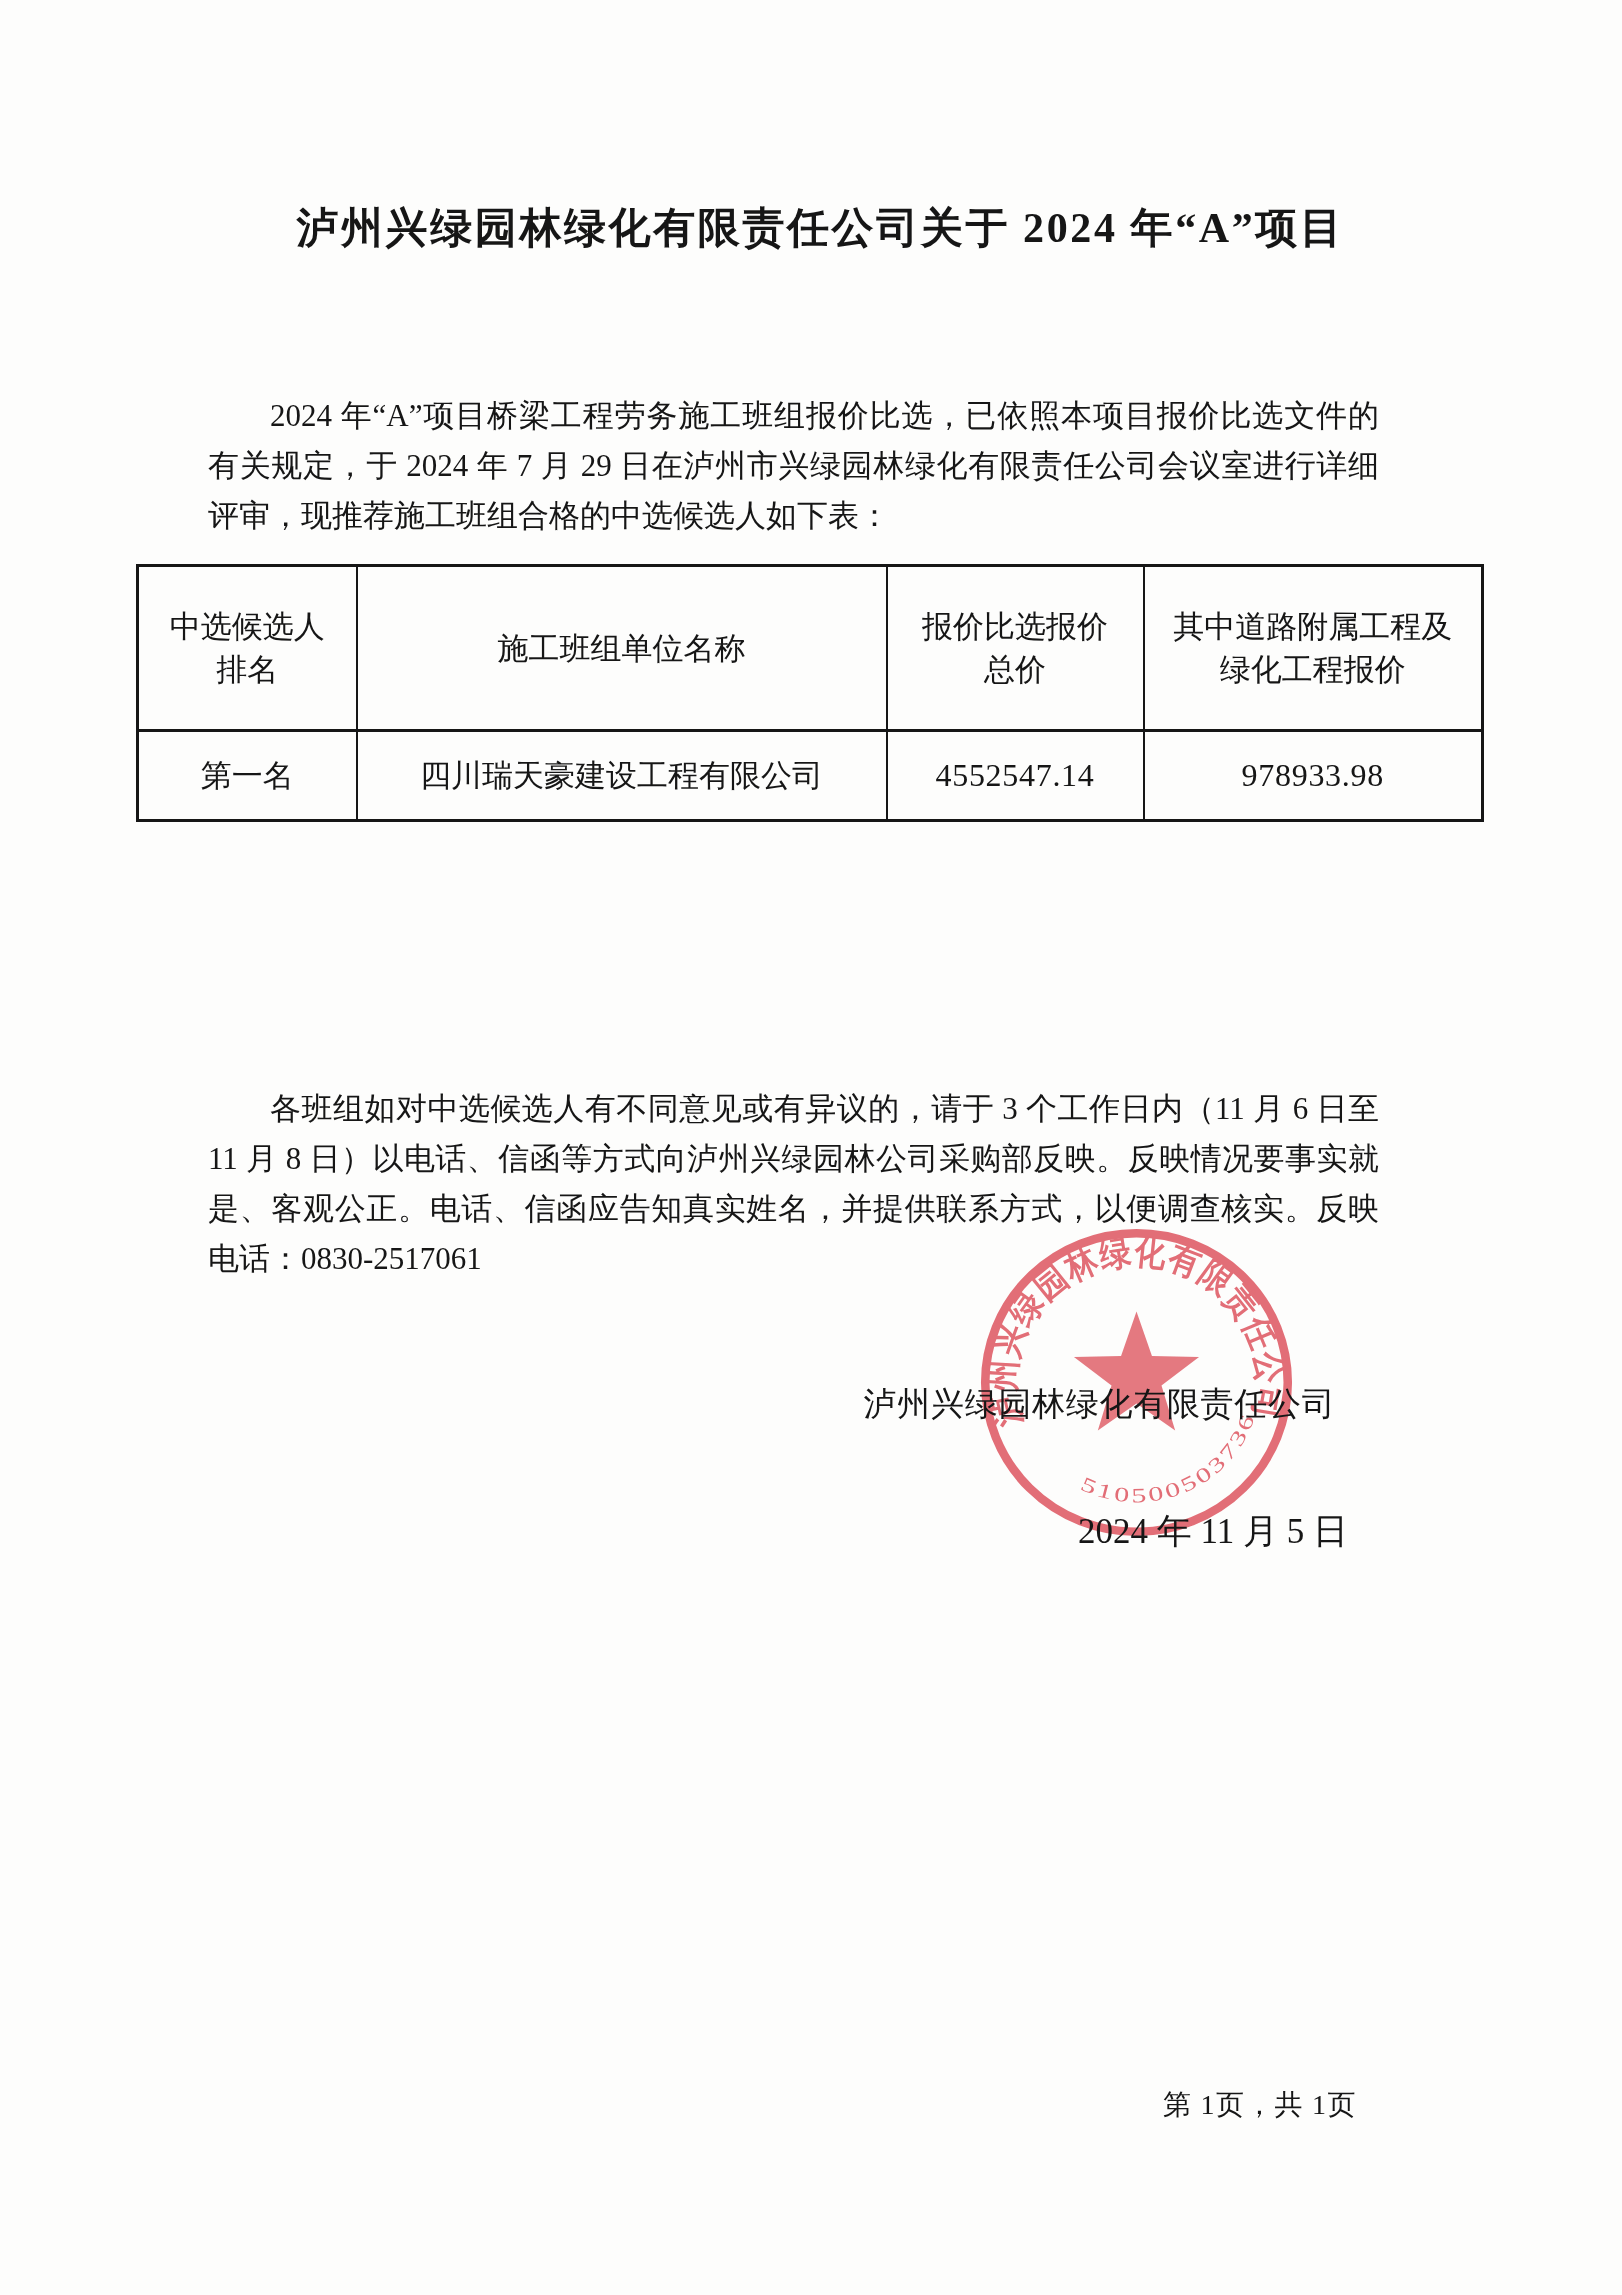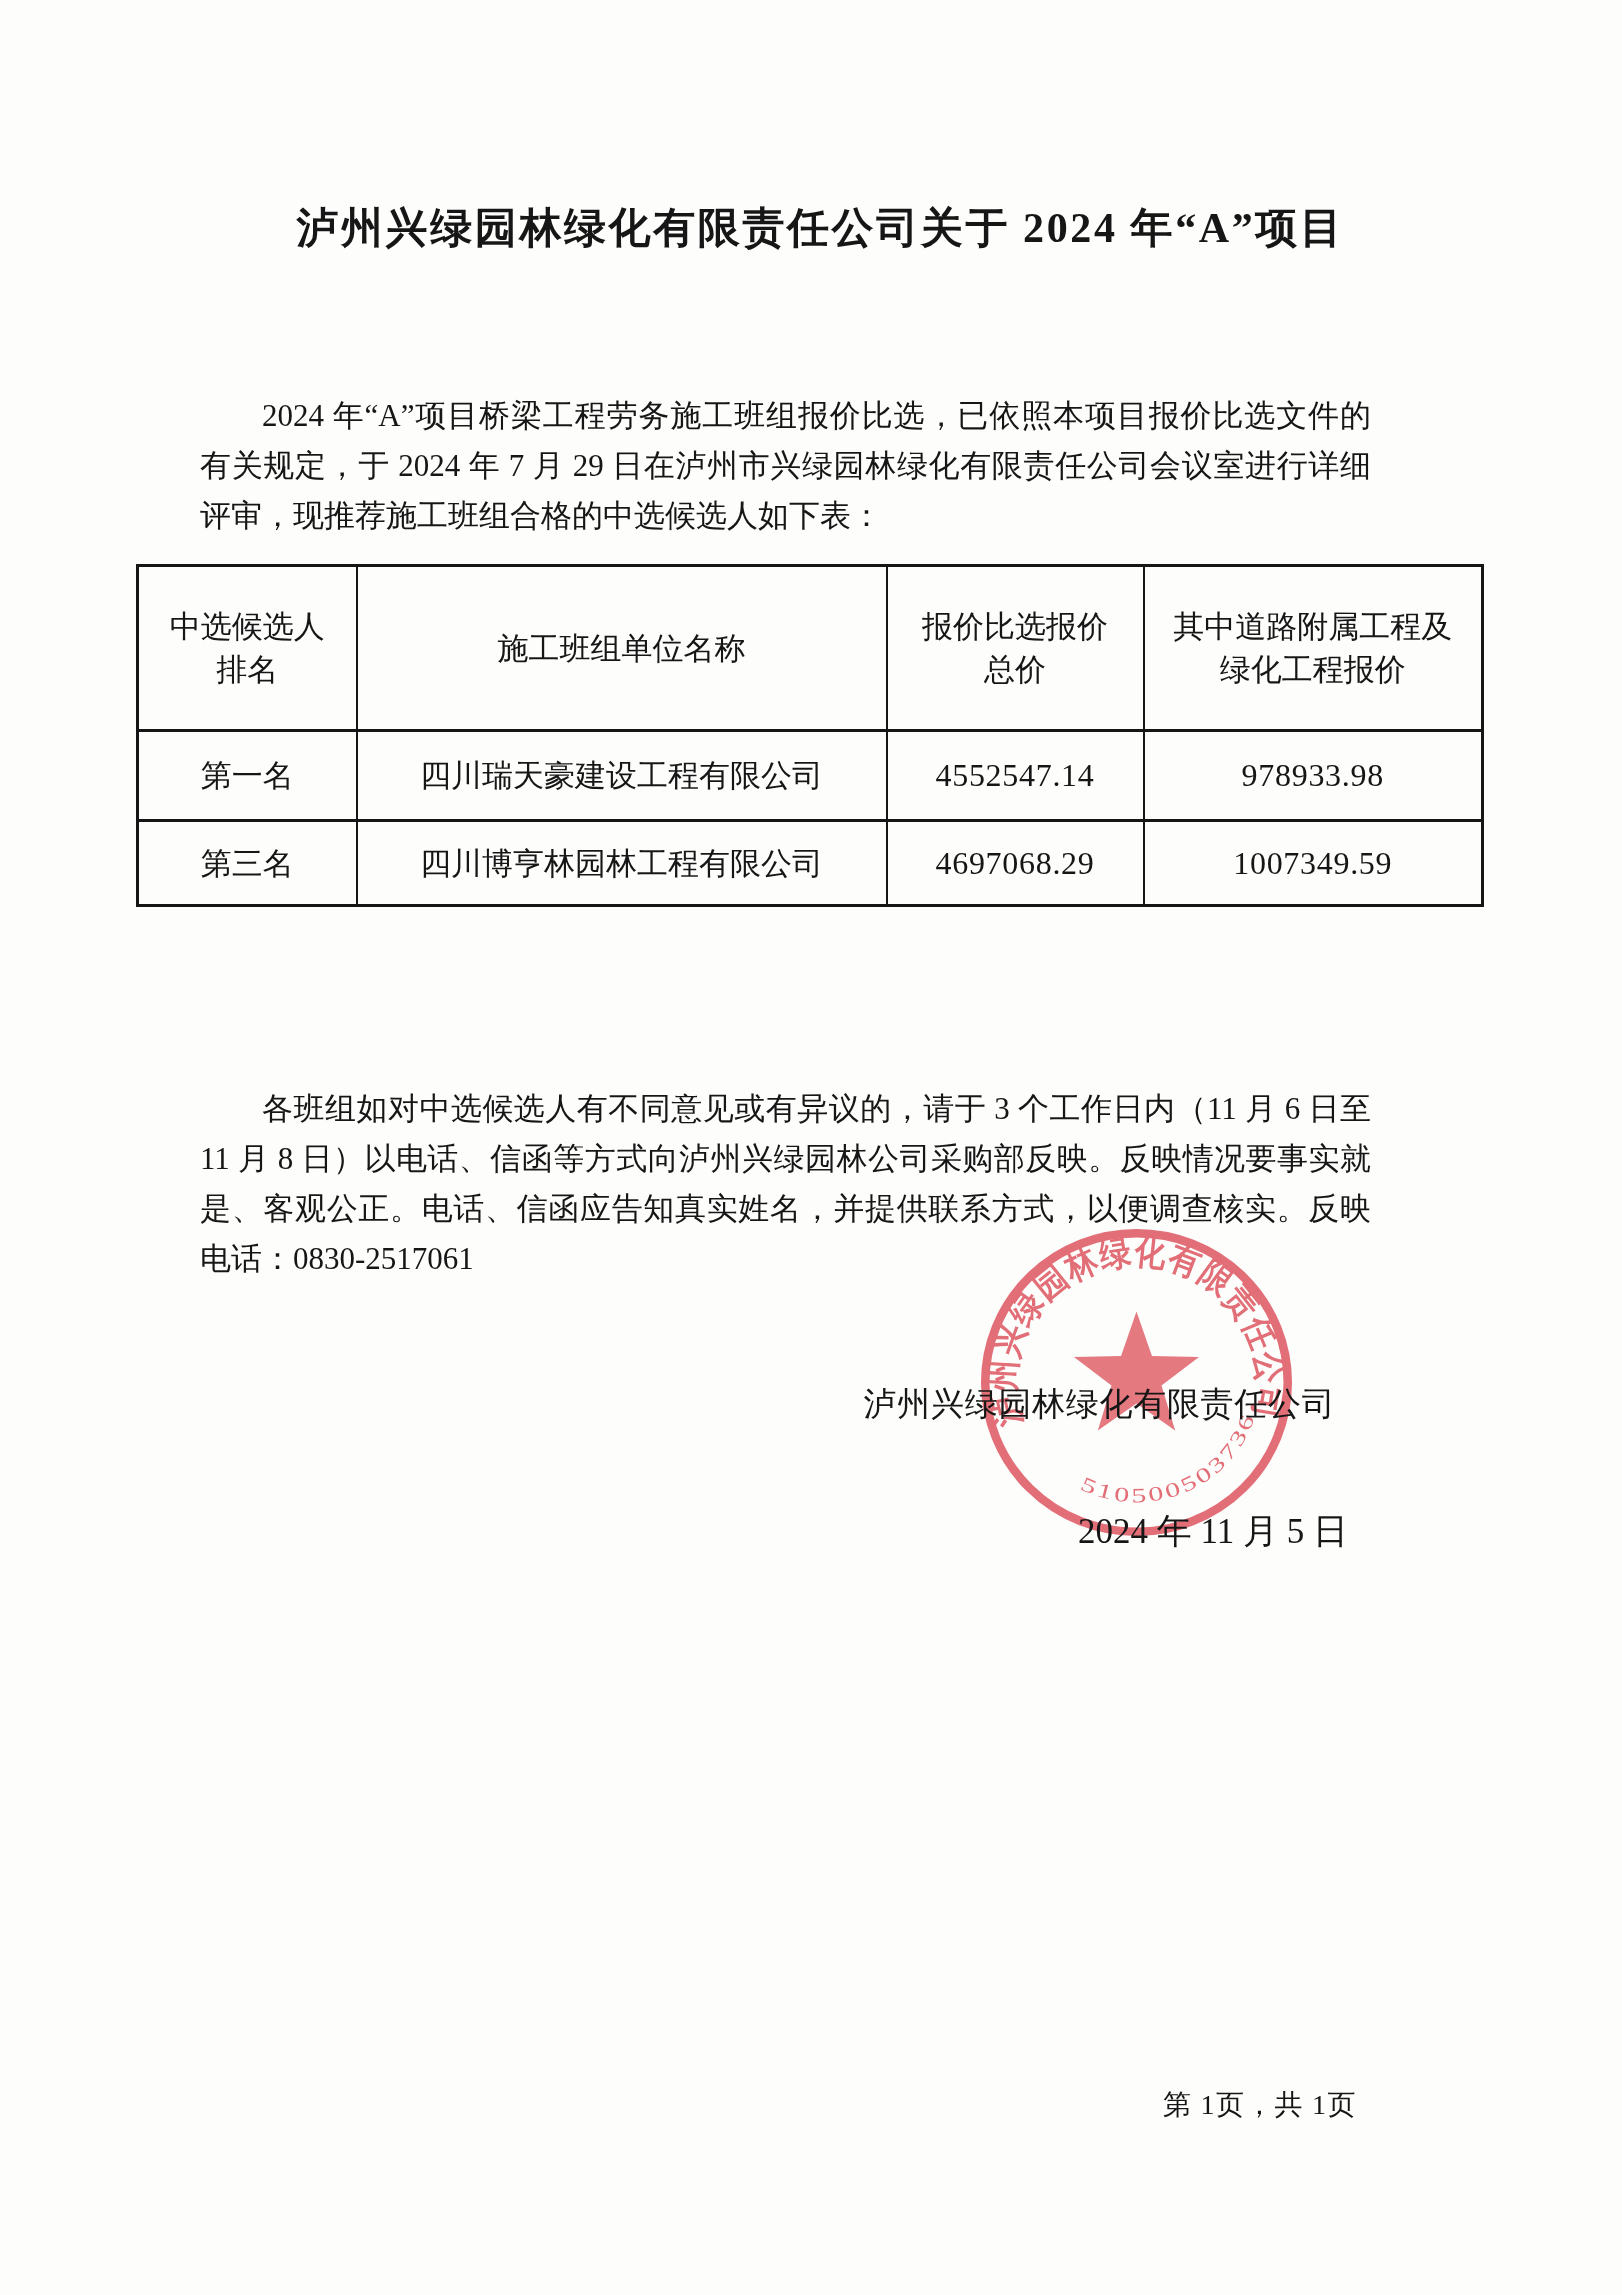--- a/index.html
+++ b/index.html
@@ -15,21 +15,21 @@
   .doc-title{
     position:absolute;left:9px;width:1623px;
     text-align:center;
     font-size:42px;font-weight:bold;
     letter-spacing:2.6px;
     white-space:nowrap;
   }
   .title-1{top:200px;}
   .title-2{top:291px;}
   .body-par{
-    position:absolute;left:200px;width:1171px;
+    position:absolute;left:208px;width:1171px;
     font-size:31px;line-height:50px;
     text-align:justify;text-justify:inter-ideograph;
     text-indent:62px;
   }
   .par-1{top:391px;}
   .par-2{top:1084px;}
   .table-wrap{position:absolute;left:136px;top:564px;width:1345px;}
   table.results{
     width:100%;border-collapse:collapse;table-layout:fixed;
     border:3.9px solid #161616;
@@ -95,26 +95,20 @@
 绿化工程报价</th>
           </tr>
         </thead>
       <tbody>
           <tr>
             <td>第一名</td>
             <td>四川瑞天豪建设工程有限公司</td>
             <td class="num">4552547.14</td>
             <td class="num">978933.98</td>
           </tr>
-          <tr>
-            <td>第三名</td>
-            <td>四川博亨林园林工程有限公司</td>
-            <td class="num">4697068.29</td>
-            <td class="num">1007349.59</td>
-          </tr>
         </tbody>
     </table>
   </div>
 
   <div class="body-par par-2">各班组如对中选候选人有不同意见或有异议的，请于 3 个工作日内（11 月 6 日至 11 月 8 日）以电话、信函等方式向泸州兴绿园林公司采购部反映。反映情况要事实就是、客观公正。电话、信函应告知真实姓名，并提供联系方式，以便调查核实。反映电话：0830-2517061</div>
 
   <div class="stamp">
     <svg viewBox="0 0 488 482" xmlns="http://www.w3.org/2000/svg">
       <ellipse cx="244" cy="241" rx="230" ry="227" fill="none" stroke="currentColor" stroke-width="13"></ellipse>
       <polygon fill="currentColor" fill-opacity="0.92" points="244,133 267.5,200.6 339.1,202.1 282,245.4 302.8,313.9 244,273 185.2,313.9 206,245.4 148.9,202.1 220.5,200.6"></polygon>

